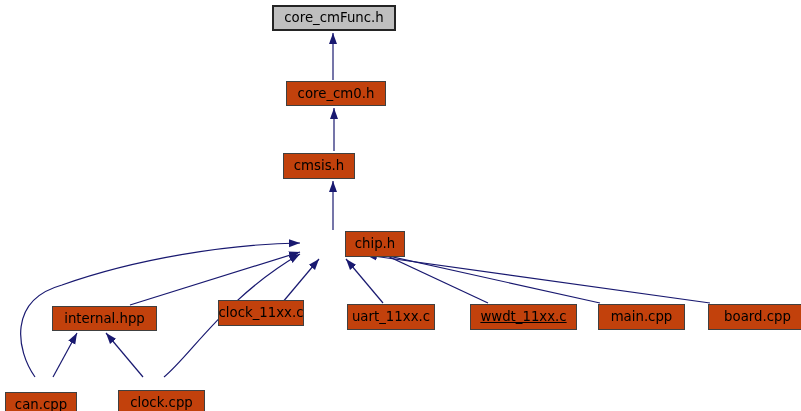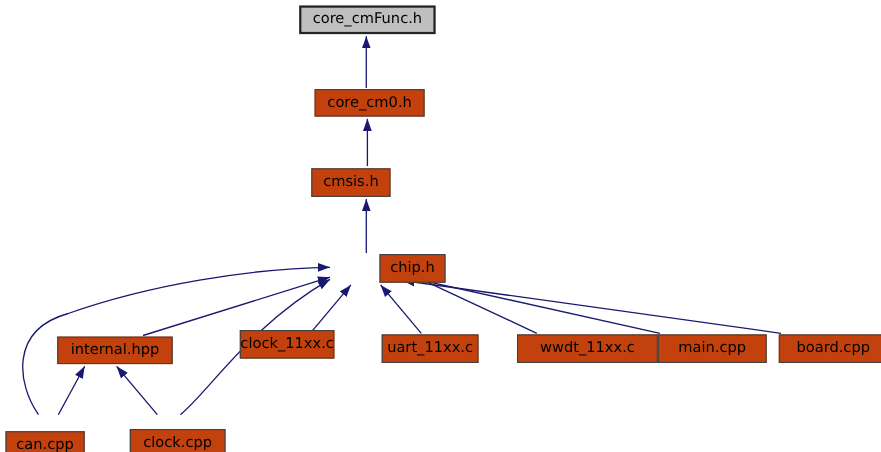--- a/index.html
+++ b/index.html
@@ -73,19 +73,19 @@
       </g>
   </svg>
   <div id="node-layer">
       <div class="gnode highlighted" style="left: 272px; top: 5px; width: 124px; height: 26px;">core_cmFunc.h</div>
       <div class="gnode" style="left: 286px; top: 81px; width: 100px; height: 25px;">core_cm0.h</div>
       <div class="gnode" style="left: 283px; top: 153px; width: 72px; height: 26px;">cmsis.h</div>
       <div class="gnode" style="left: 303px; top: 231px; width: 60px; height: 26px; margin-left: 42px;">chip.h</div>
       <div class="gnode" style="left: 40px; top: 306px; width: 105px; height: 25px; margin-left: 12px;">internal.hpp</div>
       <div class="gnode" style="left: 218px; top: 300px; width: 86px; height: 26px;">clock_11xx.c</div>
       <div class="gnode" style="left: 347px; top: 304px; width: 88px; height: 26px;">uart_11xx.c</div>
-      <div class="gnode" style="left: 470px; top: 304px; width: 128px; height: 26px;">wwdt_11xx.c</div>
-      <div class="gnode" style="left: 598px; top: 304px; width: 99px; height: 26px; text-align: center;">main.cpp</div>
+      <div class="gnode" style="left: 470px; top: 304px; width: 107px; height: 26px; text-decoration: underline;">wwdt_11xx.c</div>
+      <div class="gnode" style="left: 598px; top: 304px; width: 87px; height: 26px; text-align: center;">main.cpp</div>
       <div class="gnode" style="left: 708px; top: 304px; width: 99px; height: 26px; text-align: center;">board.cpp</div>
       <div class="gnode" style="left: 5px; top: 378px; width: 72px; height: 26px; margin-top: 14px;">can.cpp</div>
       <div class="gnode" style="left: 118px; top: 390px; width: 87px; height: 26px;">clock.cpp</div>
     </div>
 </div>
 
 </body></html>

